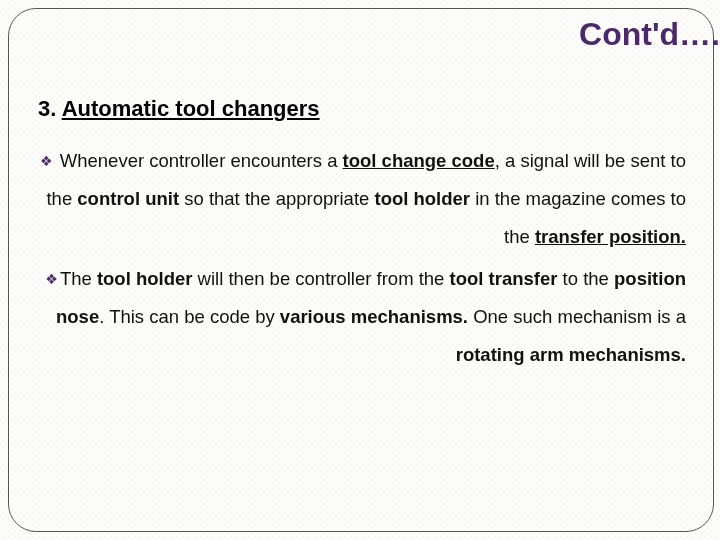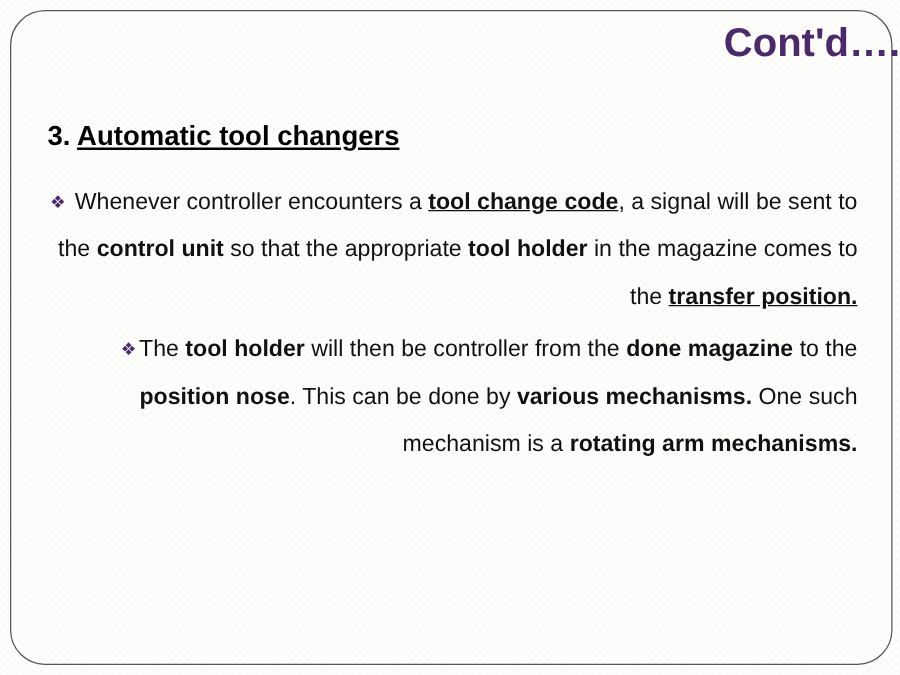--- a/index.html
+++ b/index.html
@@ -82,17 +82,17 @@
     <div class="section-title">
       <span class="num">3.</span>
       <span> </span><span class="txt">Automatic tool changers</span>
     </div>
 
     <div class="para">
       <span class="bullet">❖</span><span> Whenever controller encounters a </span><b class="u">tool change code</b><span>, a signal will be sent to the </span><b>control unit</b><span> so that the appropriate </span><b>tool holder</b><span> in the magazine comes to the </span><b class="u">transfer position.</b><span></span>
     </div>
 
     <div class="para">
-      <span class="bullet">❖</span><span>The </span><b>tool holder</b><span> will then be controller from the </span><b>done magazine</b><span> to the </span><b>position nose</b><span>. This can be done by </span><b>various mechanisms.</b><span> One such mechanism is a </span><b>rotating arm mechanisms.</b><span></span>
+      <span class="bullet">❖</span><span>The </span><b>tool holder</b><span> will then be controller from the </span><b>tool transfer</b><span> to the </span><b>position nose</b><span>. This can be code by </span><b>various mechanisms.</b><span> One such mechanism is a </span><b>rotating arm mechanisms.</b><span></span>
     </div>
 
   </div>
 </div>
 
 </body></html>

